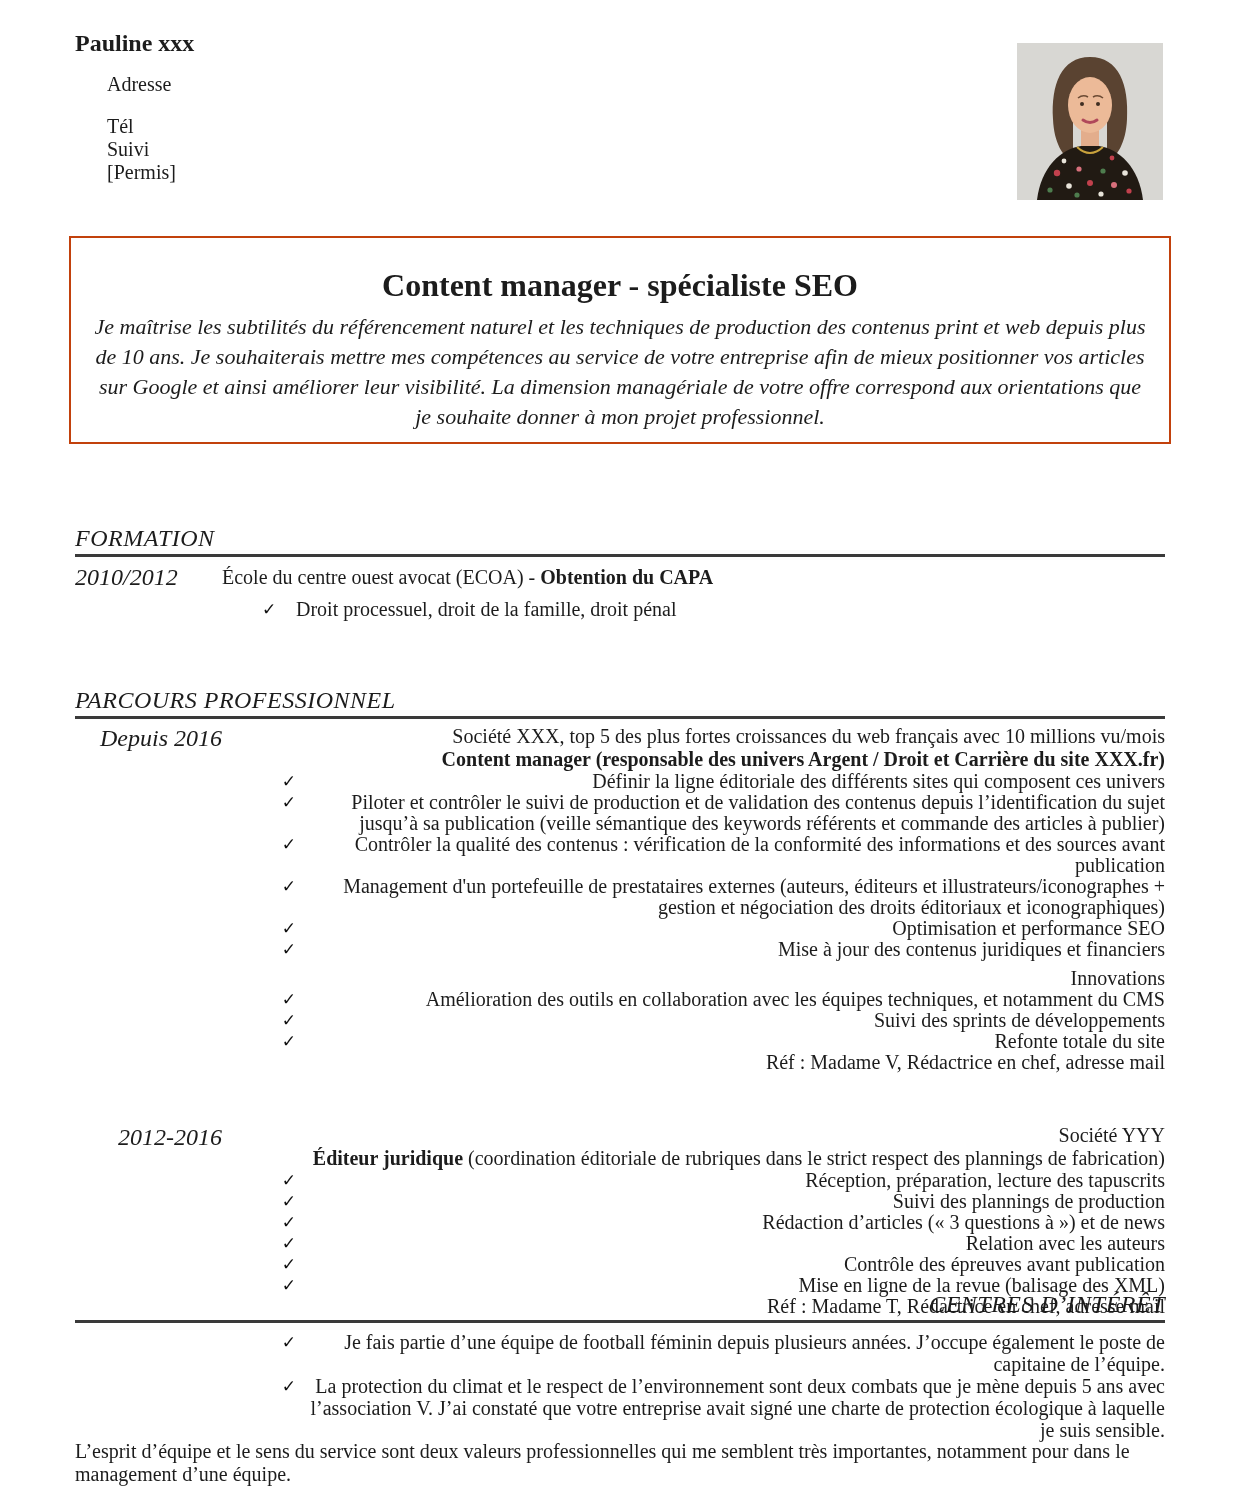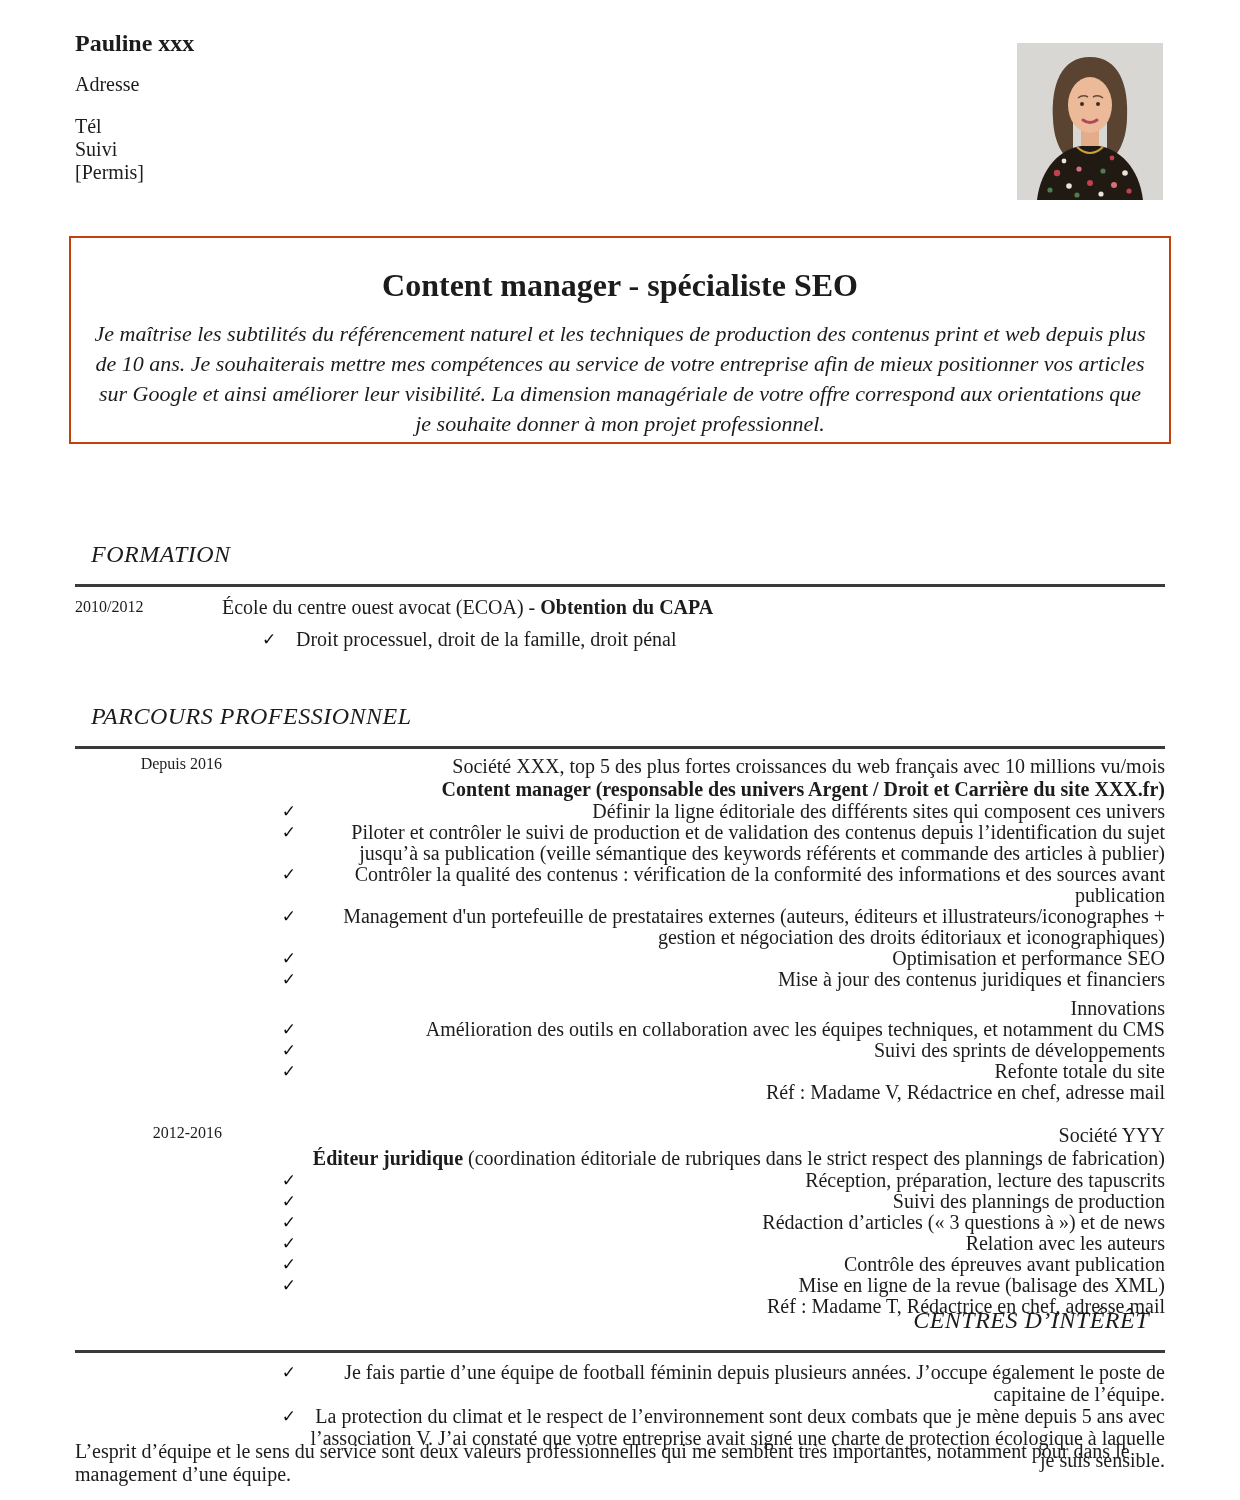--- a/index.html
+++ b/index.html
@@ -12,53 +12,53 @@
     position:relative;
     width:1240px;
     height:1500px;
     background:#ffffff;
     overflow:hidden;
   }
 
   
   .header-block { position:absolute; left:75px; top:30px; width:700px; }
   .person-name { font-weight:bold; font-size:24px; line-height:26px; }
-  .contact-line { font-size:20px; line-height:23px; }
+  .contact-line { font-size:20px; line-height:23px;margin-left:32px; }
   .addr { margin-top:17px; }
   .tel  { margin-top:19px; }
 
   .photo-frame { position:absolute; left:1017px; top:43px; width:146px; height:157px; }
   .photo-frame svg { display:block; }
 
   
   .title-box {
     position:absolute; left:69px; top:236px;
     width:1098px; height:204px;
     border:2px solid #c2410c;
     text-align:center;
   }
   .title-box h1 {
     margin:30px 10px 0;
     font-size:32px; line-height:34px;
     font-weight:bold;
   }
   .pitch {
-    margin:17px 22px 0;
+    margin:10px 22px 0;
     font-style:italic;
     font-size:22px; line-height:30px;
   }
 
   
   .section { position:absolute; left:75px; width:1090px; }
   .sec-formation { top:524px; }
   .sec-parcours  { top:686px; }
   .sec-interets  { top:1290px;text-align:right; }
 
   .sec-heading {
-    margin:16px;
+    margin:0;
     font-style:italic; font-weight:normal;
     font-size:24px; line-height:28px;
     letter-spacing:0.5px;
   }
   .rule { height:3px; background:#3a3a3a; margin-top:2px; }
 
   .row { display:grid; grid-template-columns:147px 1fr; margin-top:8px;
          font-size:20px; line-height:24px; }
   .b { font-weight:bold; }
 
@@ -69,21 +69,21 @@
     font-family:"DejaVu Sans", sans-serif;
     font-size:17px; line-height:inherit;
     color:#111;
   }
   .f-blist { margin-top:8px; font-size:20px; line-height:24px; }
 
   
   .job { display:grid; grid-template-columns:147px 1fr; margin-top:6px;
          font-size:20px;text-align:right; }
   .job2 { position:absolute; left:75px; top:1118px; width:1090px; }
-  .job .date, .row .date { font-size:16px; }
+  .job .date, .row .date { font-size:24px;font-style:italic; }
   .company { line-height:23px; }
   .role    { line-height:23px; }
   .job ul.blist { line-height:21px; }
   .subhead { line-height:21px; margin-top:8px; }
   .job2 ul.blist { line-height:21px; }
   .refline { line-height:21px;margin-left:44px; }
 
   .sec-interets ul.blist { margin-top:8px; padding-left:187px; font-size:20px; line-height:22px; }
 
   .closing {

